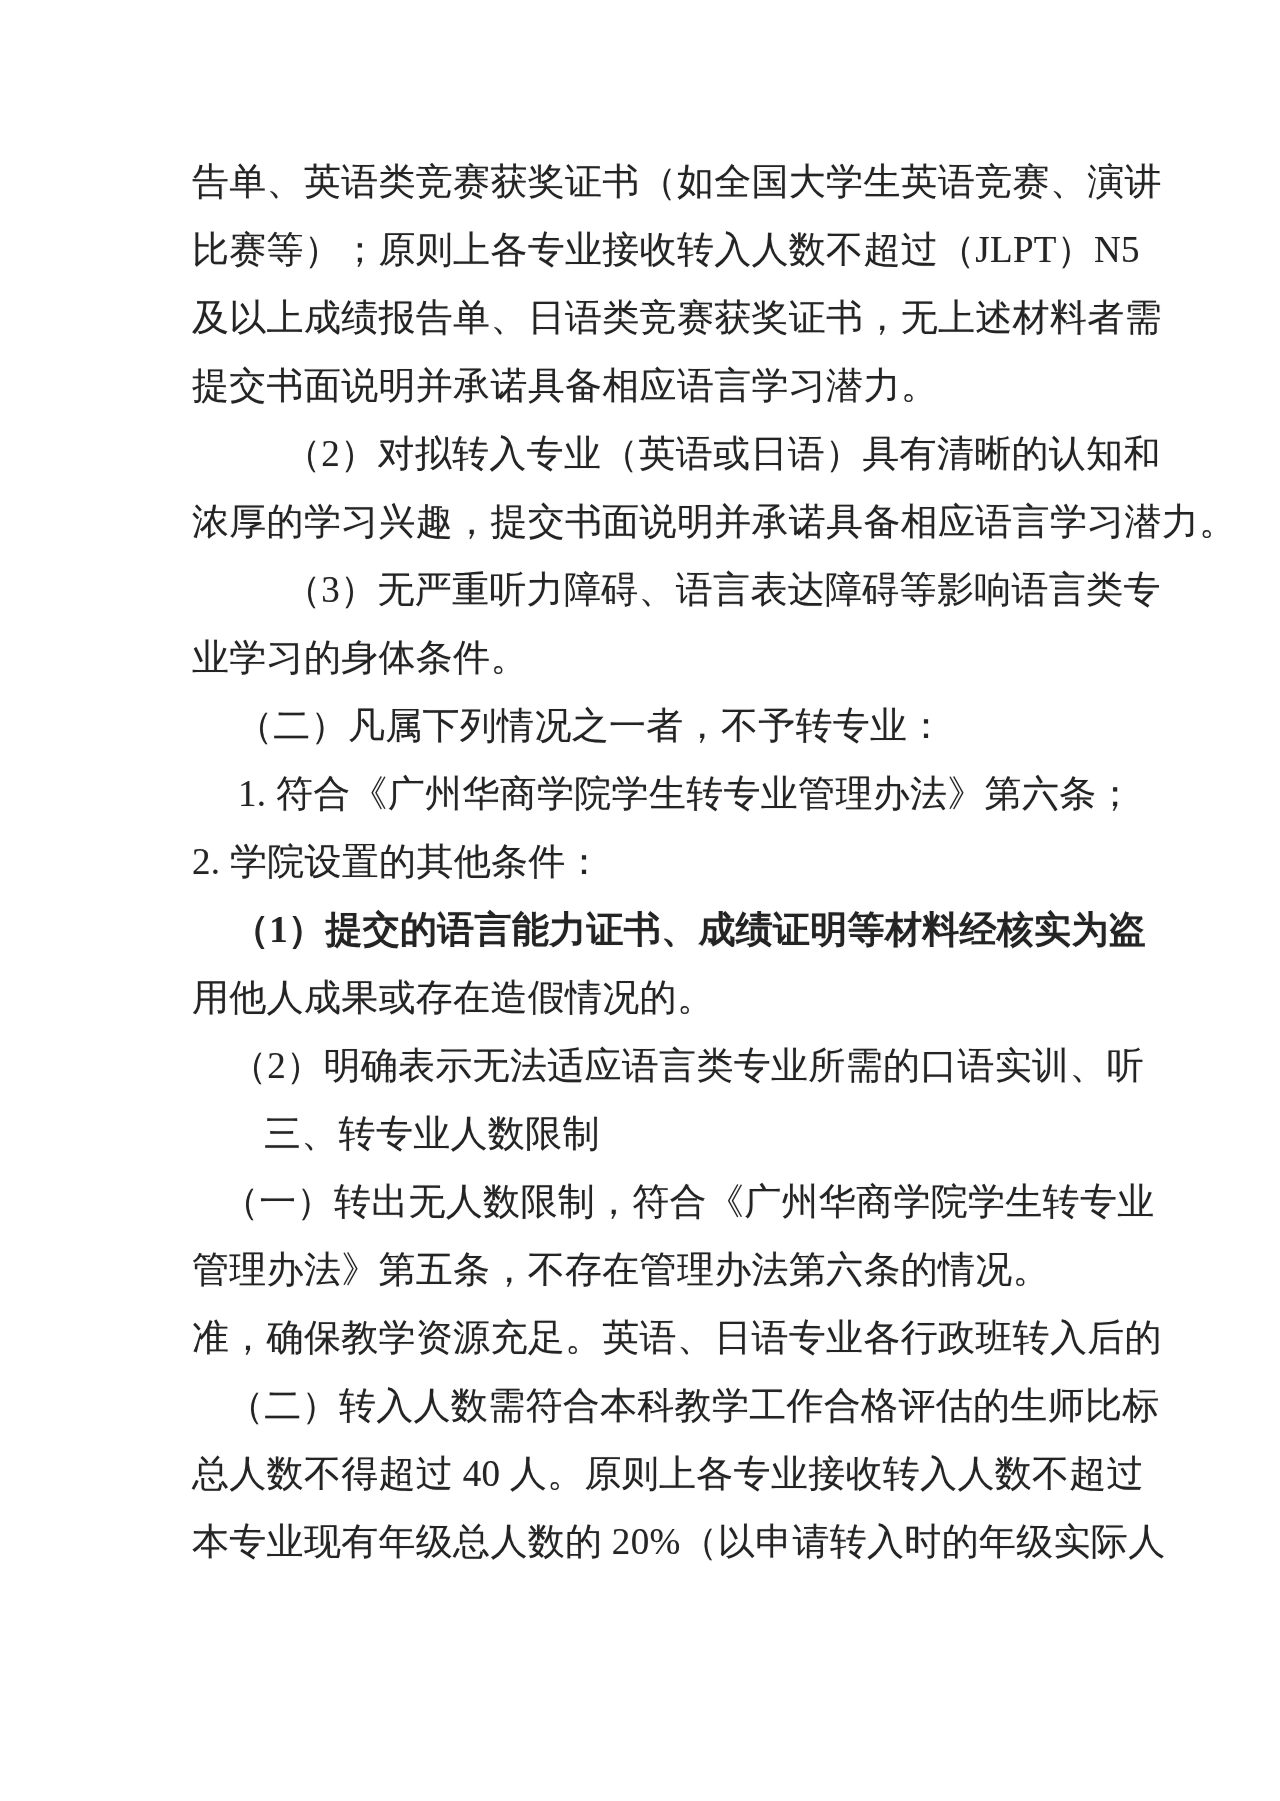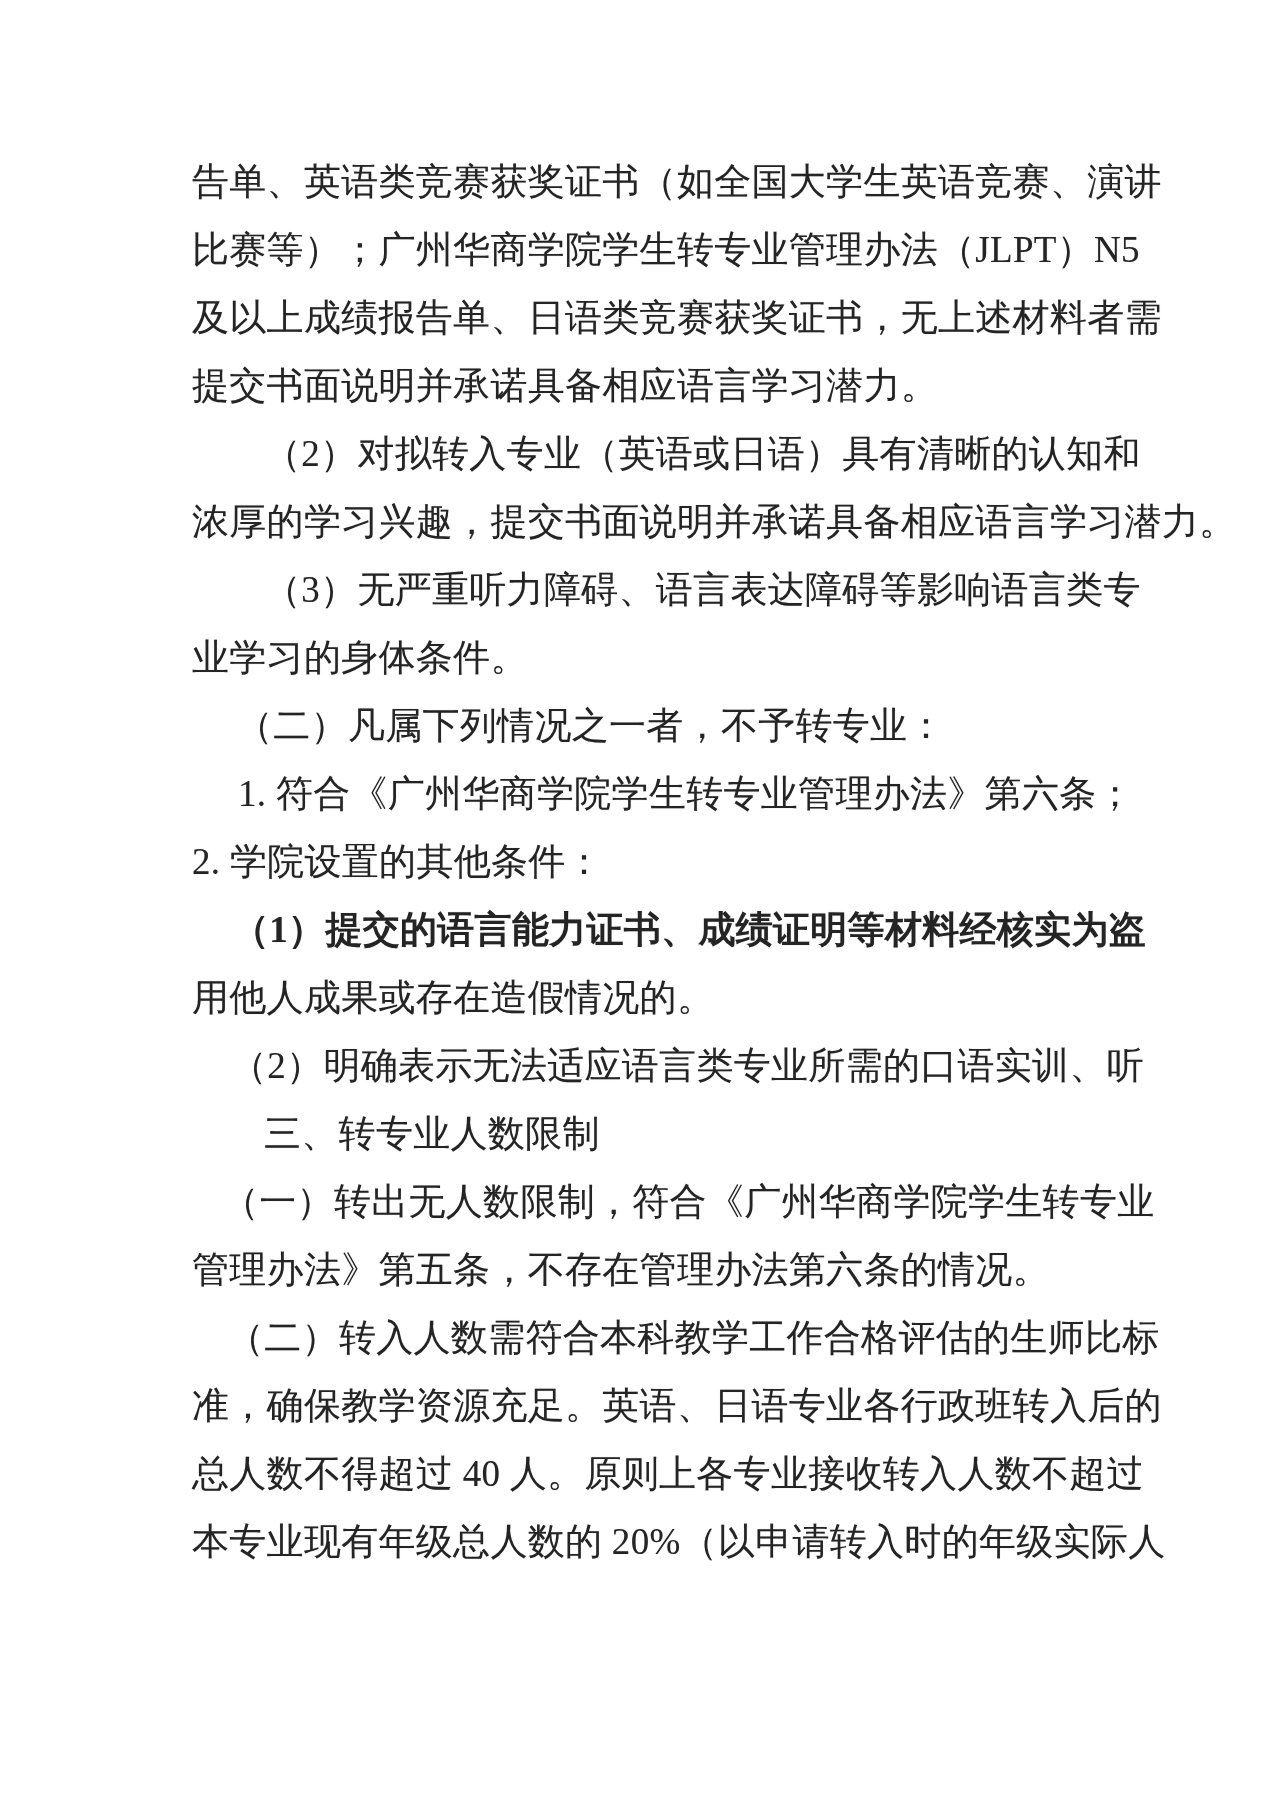--- a/index.html
+++ b/index.html
@@ -22,48 +22,48 @@
   }
   .line {
     height: 68px;
     line-height: 68px;
     white-space: pre;
     letter-spacing: 0.3px;
     
     text-shadow: 0 0 1px rgba(70, 70, 70, 0.35);
   }
   
-  .ind-2em   { margin-left: 72px; font-family: Liberation Serif, serif; }  
+  .ind-2em   { margin-left: 92px; font-family: Liberation Serif, serif; }  
   .ind-sec   { margin-left: 44px; }  
   .ind-num1  { margin-left: 46px; }  
   .ind-num2  { }  
   .ind-par1  { margin-left: 40px; font-weight: bold; }  
   .ind-par2  { margin-left: 38px; }  
   .ind-head  { margin-left: 72px; }  
   .ind-sec1  { margin-left: 30px; }  
   .ind-sec2  { margin-left: 35px; }  
 </style>
 </head>
 <body>
 
 <div class="page">
   <div class="line">告单、英语类竞赛获奖证书（如全国大学生英语竞赛、演讲</div>
-  <div class="line">比赛等）；广州华商学院学生转专业管理办法（JLPT）N5</div>
+  <div class="line">比赛等）；原则上各专业接收转入人数不超过（JLPT）N5</div>
   <div class="line">及以上成绩报告单、日语类竞赛获奖证书，无上述材料者需</div>
   <div class="line">提交书面说明并承诺具备相应语言学习潜力。</div>
   <div class="line ind-2em">（2）对拟转入专业（英语或日语）具有清晰的认知和</div>
   <div class="line">浓厚的学习兴趣，提交书面说明并承诺具备相应语言学习潜力。</div>
   <div class="line ind-2em">（3）无严重听力障碍、语言表达障碍等影响语言类专</div>
   <div class="line">业学习的身体条件。</div>
   <div class="line ind-sec">（二）凡属下列情况之一者，不予转专业：</div>
   <div class="line ind-num1">1. 符合《广州华商学院学生转专业管理办法》第六条；</div>
   <div class="line ind-num2">2. 学院设置的其他条件：</div>
   <div class="line ind-par1">（1）提交的语言能力证书、成绩证明等材料经核实为盗</div>
   <div class="line">用他人成果或存在造假情况的。</div>
   <div class="line ind-par2">（2）明确表示无法适应语言类专业所需的口语实训、听</div>
   <div class="line ind-head">三、转专业人数限制</div>
   <div class="line ind-sec1">（一）转出无人数限制，符合《广州华商学院学生转专业</div>
   <div class="line">管理办法》第五条，不存在管理办法第六条的情况。</div>
+  <div class="line">准，确保教学资源充足。英语、日语专业各行政班转入后的</div>
   <div class="line ind-sec2">（二）转入人数需符合本科教学工作合格评估的生师比标</div>
-  <div class="line">准，确保教学资源充足。英语、日语专业各行政班转入后的</div>
   <div class="line">总人数不得超过 40 人。原则上各专业接收转入人数不超过</div>
   <div class="line">本专业现有年级总人数的 20%（以申请转入时的年级实际人</div>
 </div>
 
 </body></html>

